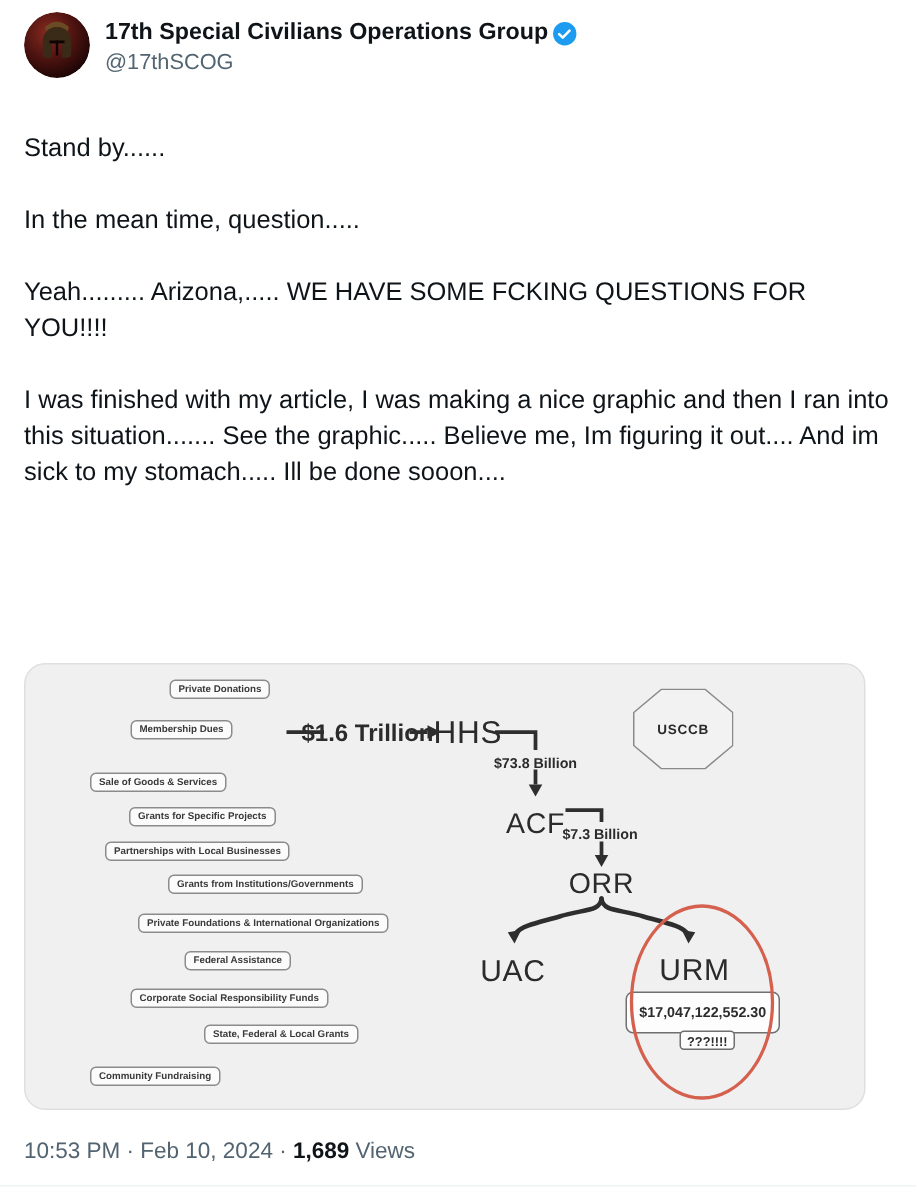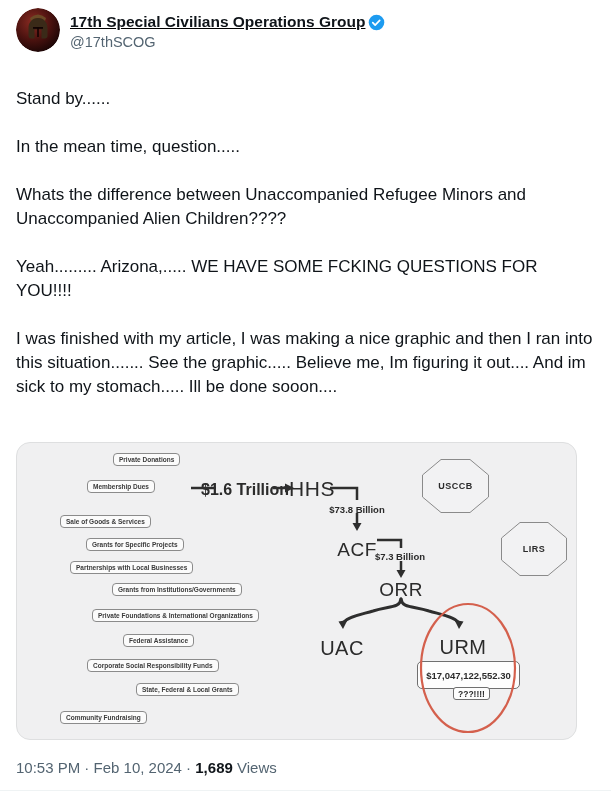--- a/index.html
+++ b/index.html
@@ -4,21 +4,21 @@
 <style>
   * { margin:0; padding:0; box-sizing:border-box; }
   html,body { width:611px; height:796px; }
   body {
     position:relative; background:#ffffff; overflow:hidden;
     font-family:"Liberation Sans", sans-serif;
     -webkit-font-smoothing:antialiased;
   }
   
   .avatar { position:absolute; left:16px; top:8px; width:44px; height:44px; border-radius:50%; overflow:hidden; cursor:pointer; }
-  .name-row { position:absolute; left:70px; top:13px; display:flex; align-items:center; gap:3px;text-decoration:underline; }
+  .name-row { position:absolute; left:70px; top:13px; display:flex; align-items:center; gap:3px; }
   .display-name { font-size:15.5px; font-weight:700; color:#0f1419; cursor:pointer; white-space:nowrap; }
   .badge { width:17px; height:17px; display:inline-block; }
   .handle { position:absolute; left:70px; top:34px; font-size:14.5px; color:#536471; }
   
   .tweet-text { position:absolute; left:16px; top:66px; width:578px; color:#0f1419; font-size:17px; line-height:24px;margin-top:21px; }
   .tweet-text p { margin:0 0 24px 0; }
   
   .card {
     position:absolute; left:16px; top:442px; width:561px; height:298px;
     background:#f0f0f1; border:1px solid #dedfe0; border-radius:14px; cursor:pointer;
@@ -69,21 +69,20 @@
   <svg class="badge" viewBox="0 0 24 24">
     <circle cx="12" cy="12" r="11" fill="#1d9bf0"></circle>
     <path d="M6.7 12.3l3.4 3.4 6.4-6.6" fill="none" stroke="#ffffff" stroke-width="2.4" stroke-linecap="round" stroke-linejoin="round"></path>
   </svg>
 </div>
 <div class="handle">@17thSCOG</div>
 
 <div class="tweet-text">
   <p>Stand by......</p>
   <p>In the mean time, question.....</p>
-  <p>Whats the difference between Unaccompanied Refugee Minors and Unaccompanied Alien Children????</p>
   <p>Yeah......... Arizona,..... WE HAVE SOME FCKING QUESTIONS FOR YOU!!!!</p>
   <p>I was finished with my article, I was making a nice graphic and then I ran into this situation....... See the graphic..... Believe me, Im figuring it out.... And im sick to my stomach..... Ill be done sooon....</p>
 </div>
 
 <div class="card">
 
   <div class="dbox" style="left:96px;  top:10px;">Private Donations</div>
   <div class="dbox" style="left:70px;  top:37px;">Membership Dues</div>
   <div class="dbox" style="left:43px;  top:72px;">Sale of Goods &amp; Services</div>
   <div class="dbox" style="left:69px;  top:95px;">Grants for Specific Projects</div>
@@ -106,26 +105,20 @@
 
   <div class="wbox" style="left:400px; top:218px; width:103px; height:28px; font-size:9.5px; border-radius:5px;">$17,047,122,552.30</div>
   <div class="wbox" style="left:436px; top:244px; width:37px; height:13px; font-size:8.5px; border-radius:3px;">???!!!!</div>
 
   <div class="octagon" style="left:405px; top:16px; width:67px; height:54px;border-radius:10px;">
     <svg width="67" height="54" viewBox="0 0 67 54">
       <polygon points="19,0.5 48,0.5 66.5,16 66.5,38 48,53.5 19,53.5 0.5,38 0.5,16" fill="#f2f2f3" stroke="#8a8a8a" stroke-width="1"></polygon>
     </svg>
     <span>USCCB</span>
   </div>
-  <div class="octagon" style="left:484px; top:79px; width:66px; height:54px;">
-    <svg width="66" height="54" viewBox="0 0 66 54">
-      <polygon points="19,0.5 47,0.5 65.5,16 65.5,38 47,53.5 19,53.5 0.5,38 0.5,16" fill="#f2f2f3" stroke="#8a8a8a" stroke-width="1"></polygon>
-    </svg>
-    <span>LIRS</span>
-  </div>
 
   <svg class="overlay" width="561" height="298" viewBox="0 0 561 298">
     <g stroke="#2e2e2e" stroke-width="2.5" fill="none">
       <line x1="174" y1="45" x2="199" y2="45"></line>
       <line x1="256" y1="45" x2="268" y2="45"></line>
       <polyline points="313,45 340,45 340,57"></polyline>
       <line x1="340" y1="70" x2="340" y2="80"></line>
       <polyline points="360,97 384,97 384,105"></polyline>
       <line x1="384" y1="118" x2="384" y2="127"></line>
     </g>

